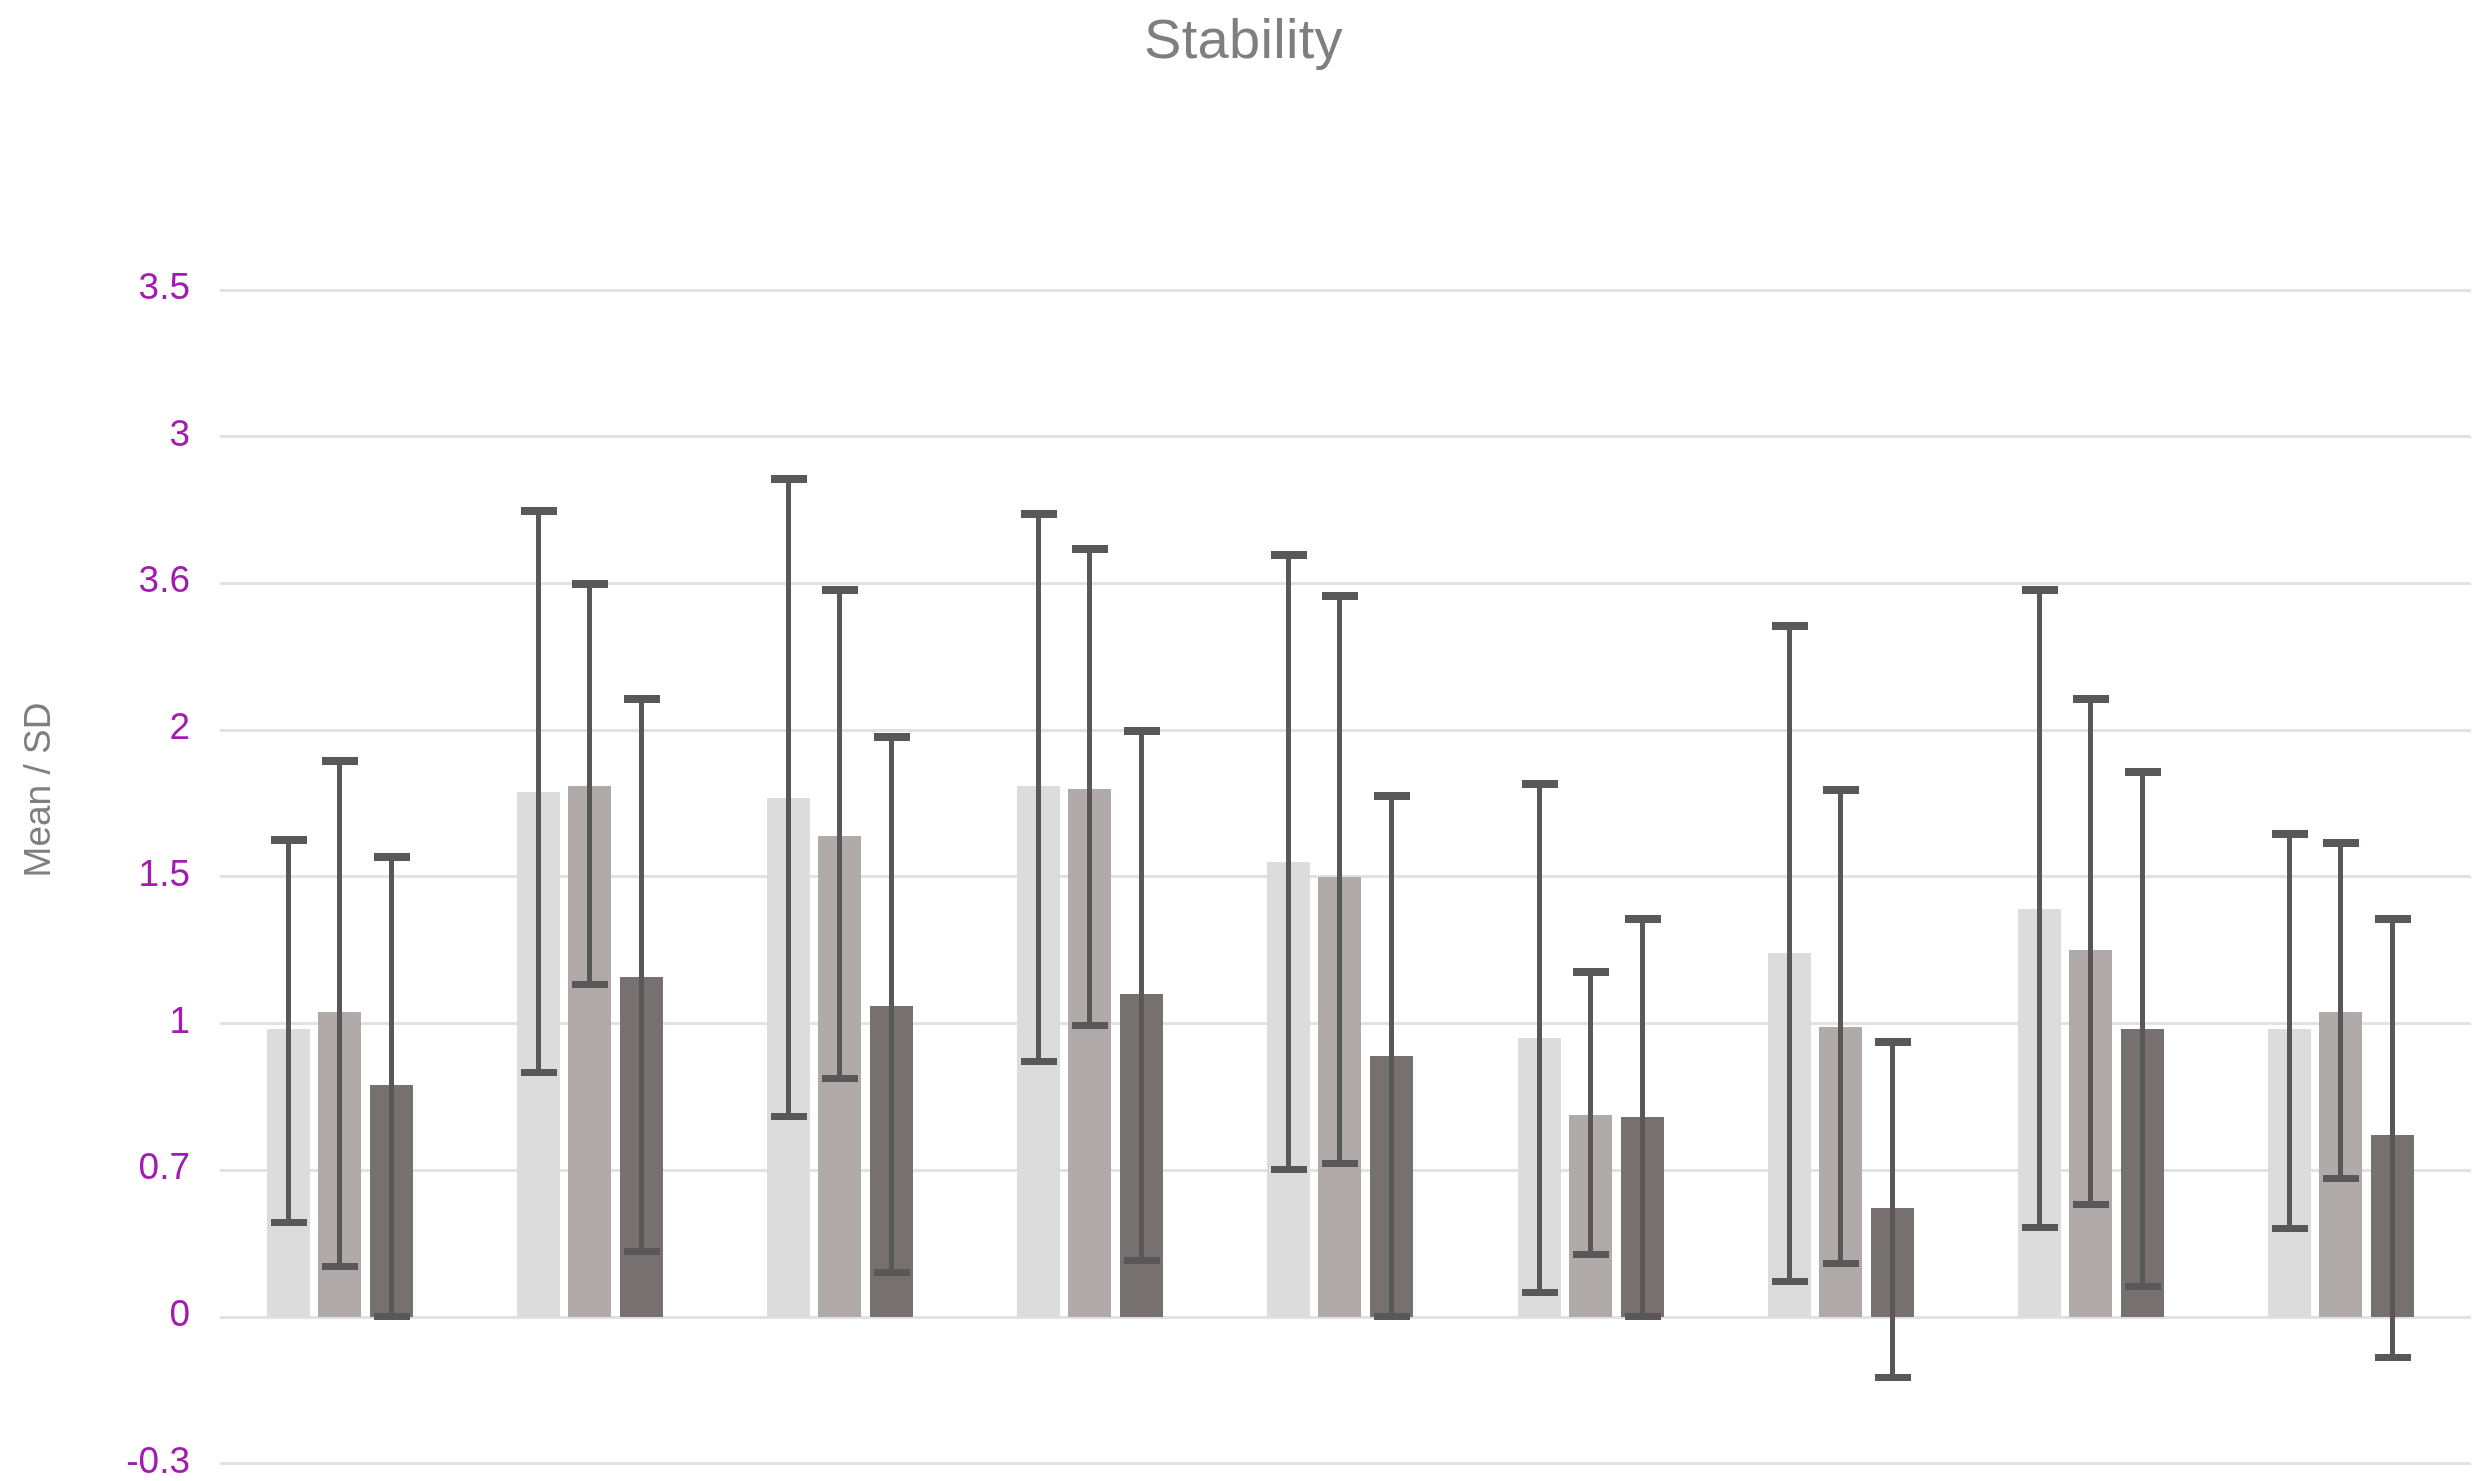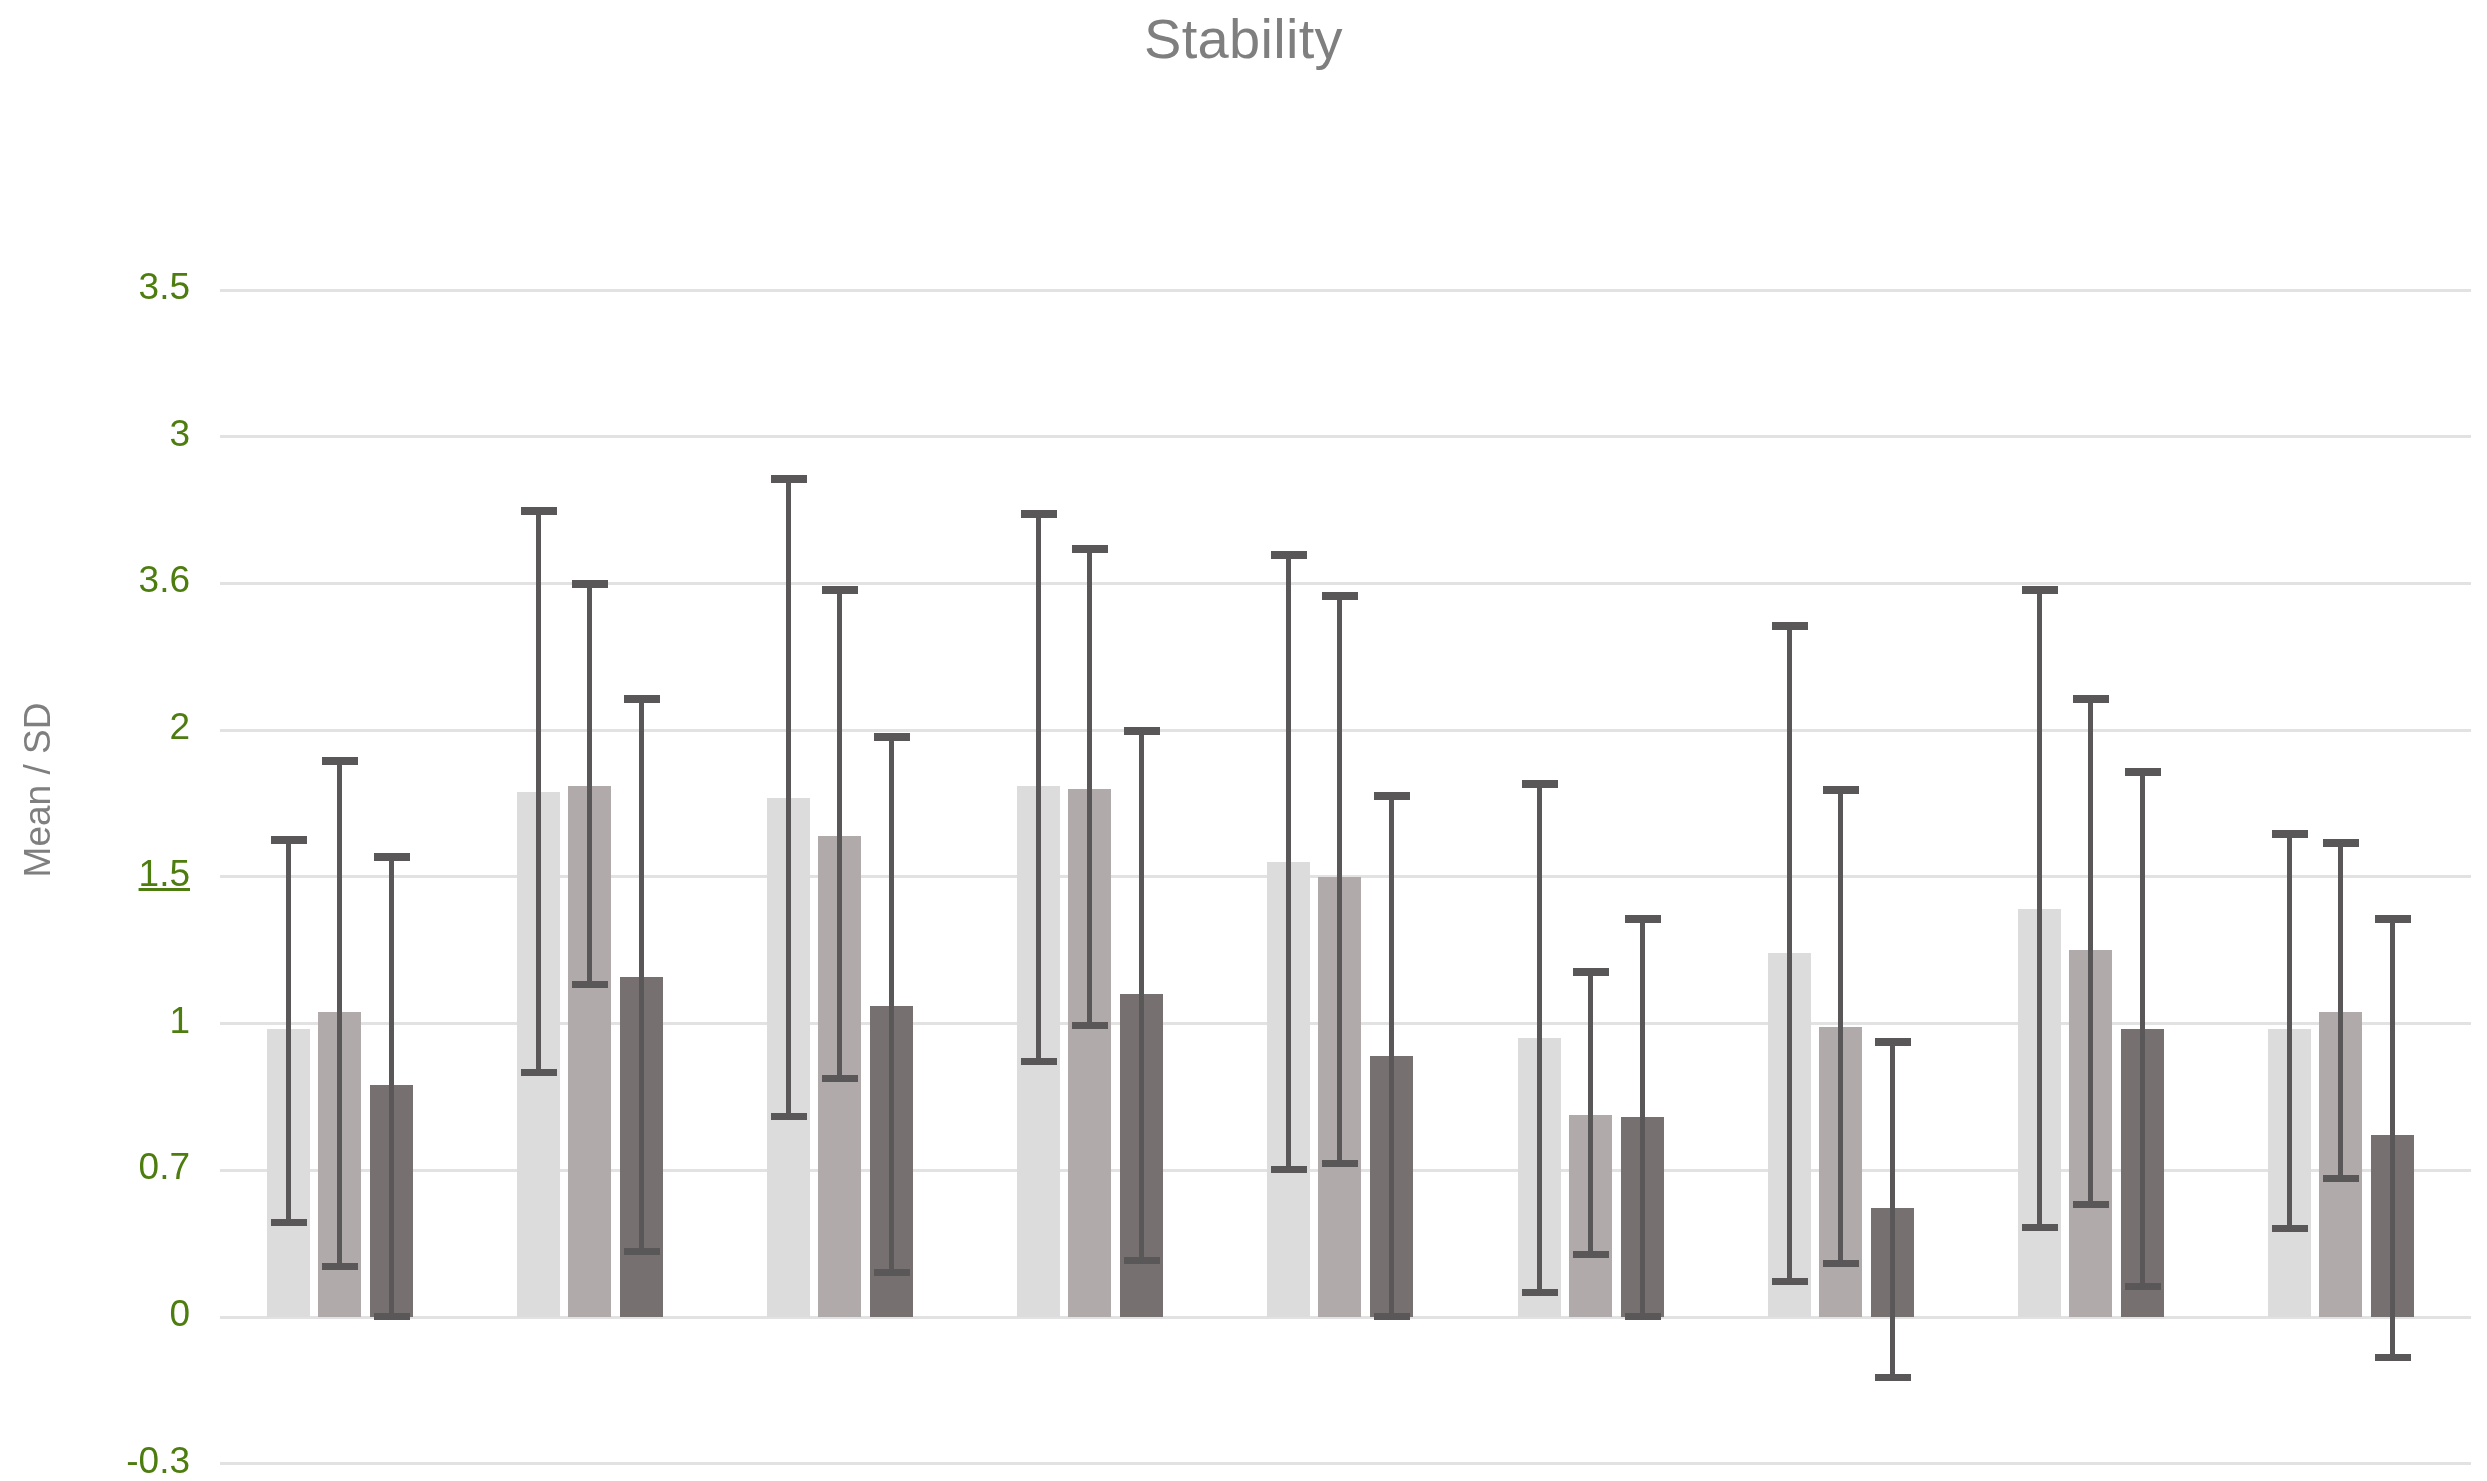--- a/index.html
+++ b/index.html
@@ -26,21 +26,21 @@
   }
 
   #plot{
     position:absolute;left:220px;top:290px;width:2251px;height:1174px;
   }
   .gridline{
     position:absolute;left:0;width:2251px;height:3.4px;background:#e2e2e2;
   }
   .ytick{
     position:absolute;right:2281px;width:178px;text-align:right;
-    font-size:37px;color:#4d7c0f;line-height:1;white-space:nowrap;
+    font-size:37px;color:#a21caf;line-height:1;white-space:nowrap;
   }
 
   .group{position:absolute;top:0;height:1174px;}
   .bar{position:absolute;bottom:0;width:43px;}
   .bar-rect{position:absolute;left:0;width:43px;bottom:0;}
   .err{position:absolute;left:18.5px;width:5.5px;background:#595757;}
   .err-cap{position:absolute;left:-15px;width:36px;height:7.5px;background:#595757;}
   .err-cap.top{top:0;}
   .err-cap.bot{bottom:0;}
 </style>
@@ -57,21 +57,21 @@
   <div id="plot">
       <div class="gridline" style="top: -1.4px;"></div>
       <div class="ytick" style="top: -22px;">3.5</div>
       <div class="gridline" style="top: 145px;"></div>
       <div class="ytick" style="top: 125px;">3</div>
       <div class="gridline" style="top: 292px;"></div>
       <div class="ytick" style="top: 271px;">3.6</div>
       <div class="gridline" style="top: 439px;"></div>
       <div class="ytick" style="top: 418px;">2</div>
       <div class="gridline" style="top: 585px;"></div>
-      <div class="ytick" style="top: 565px; text-decoration: underline;">1.5</div>
+      <div class="ytick" style="top: 565px;">1.5</div>
       <div class="gridline" style="top: 732px;"></div>
       <div class="ytick" style="top: 712px;">1</div>
       <div class="gridline" style="top: 879px;"></div>
       <div class="ytick" style="top: 858px;">0.7</div>
       <div class="gridline" style="top: 1026px;"></div>
       <div class="ytick" style="top: 1005px;">0</div>
       <div class="gridline" style="top: 1172px;"></div>
       <div class="ytick" style="top: 1152px;">-0.3</div>
       <div class="group" style="left: 0px; width: 250px;">
         <div class="bar" style="left: 47px; height: 1174px;">

